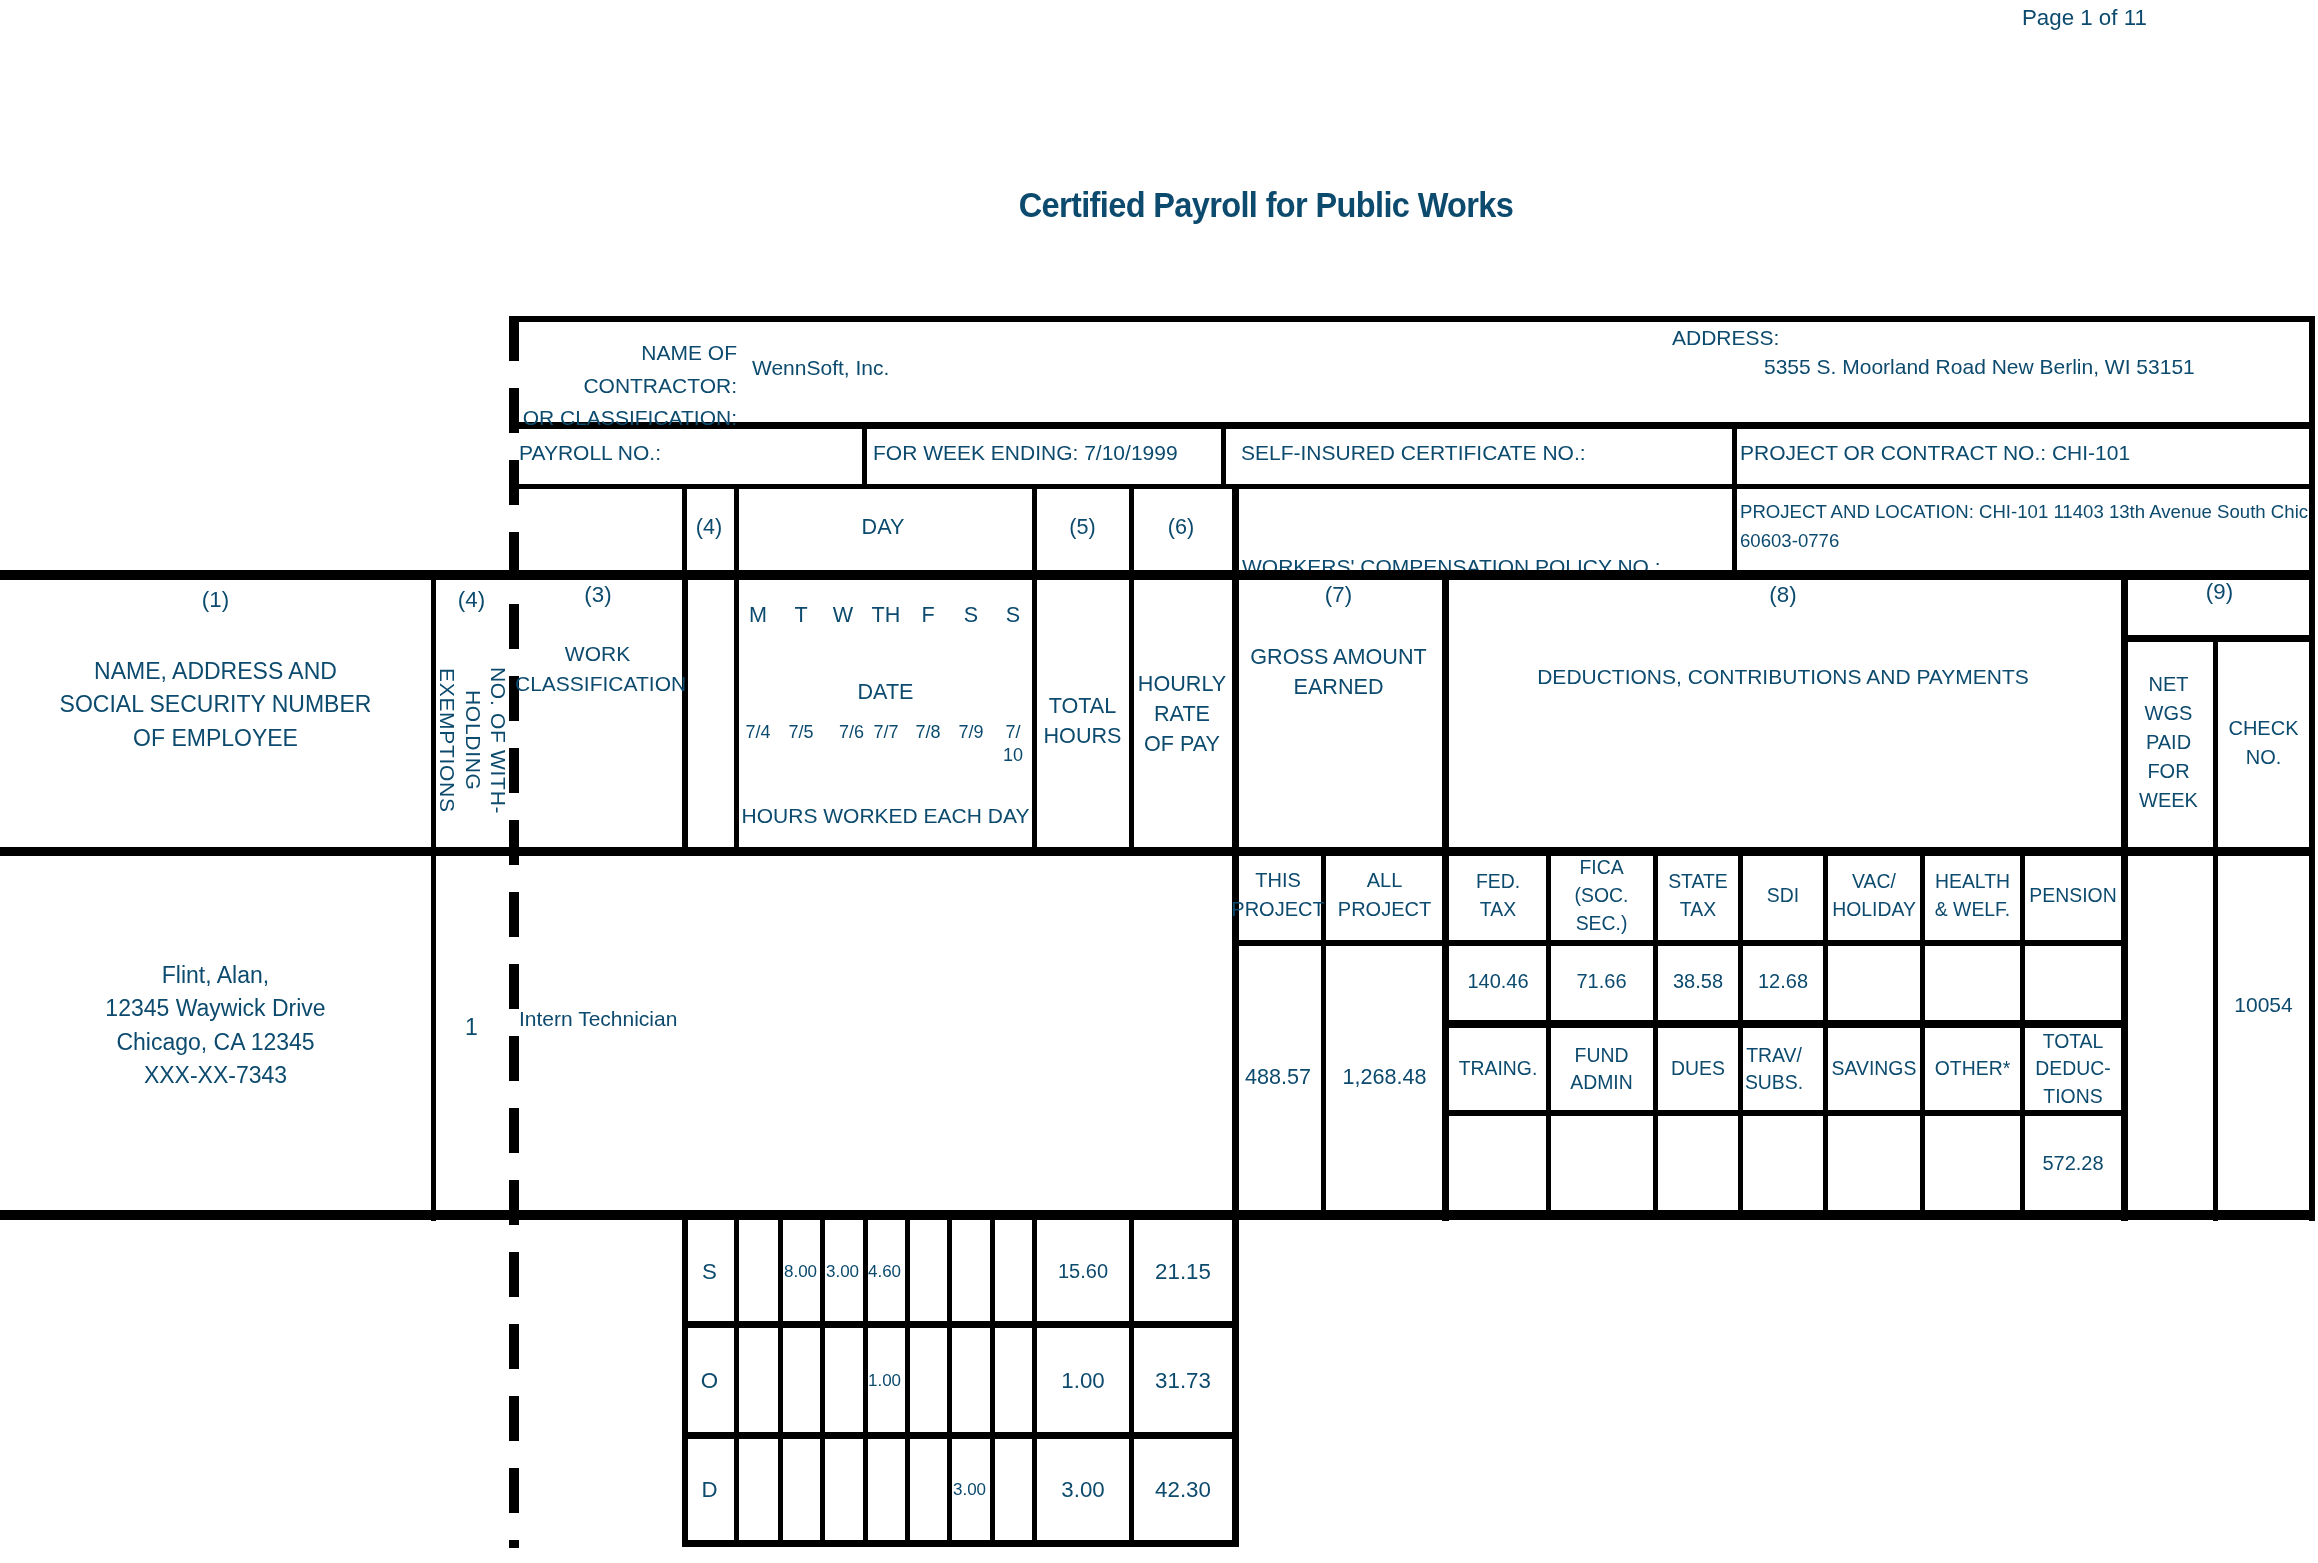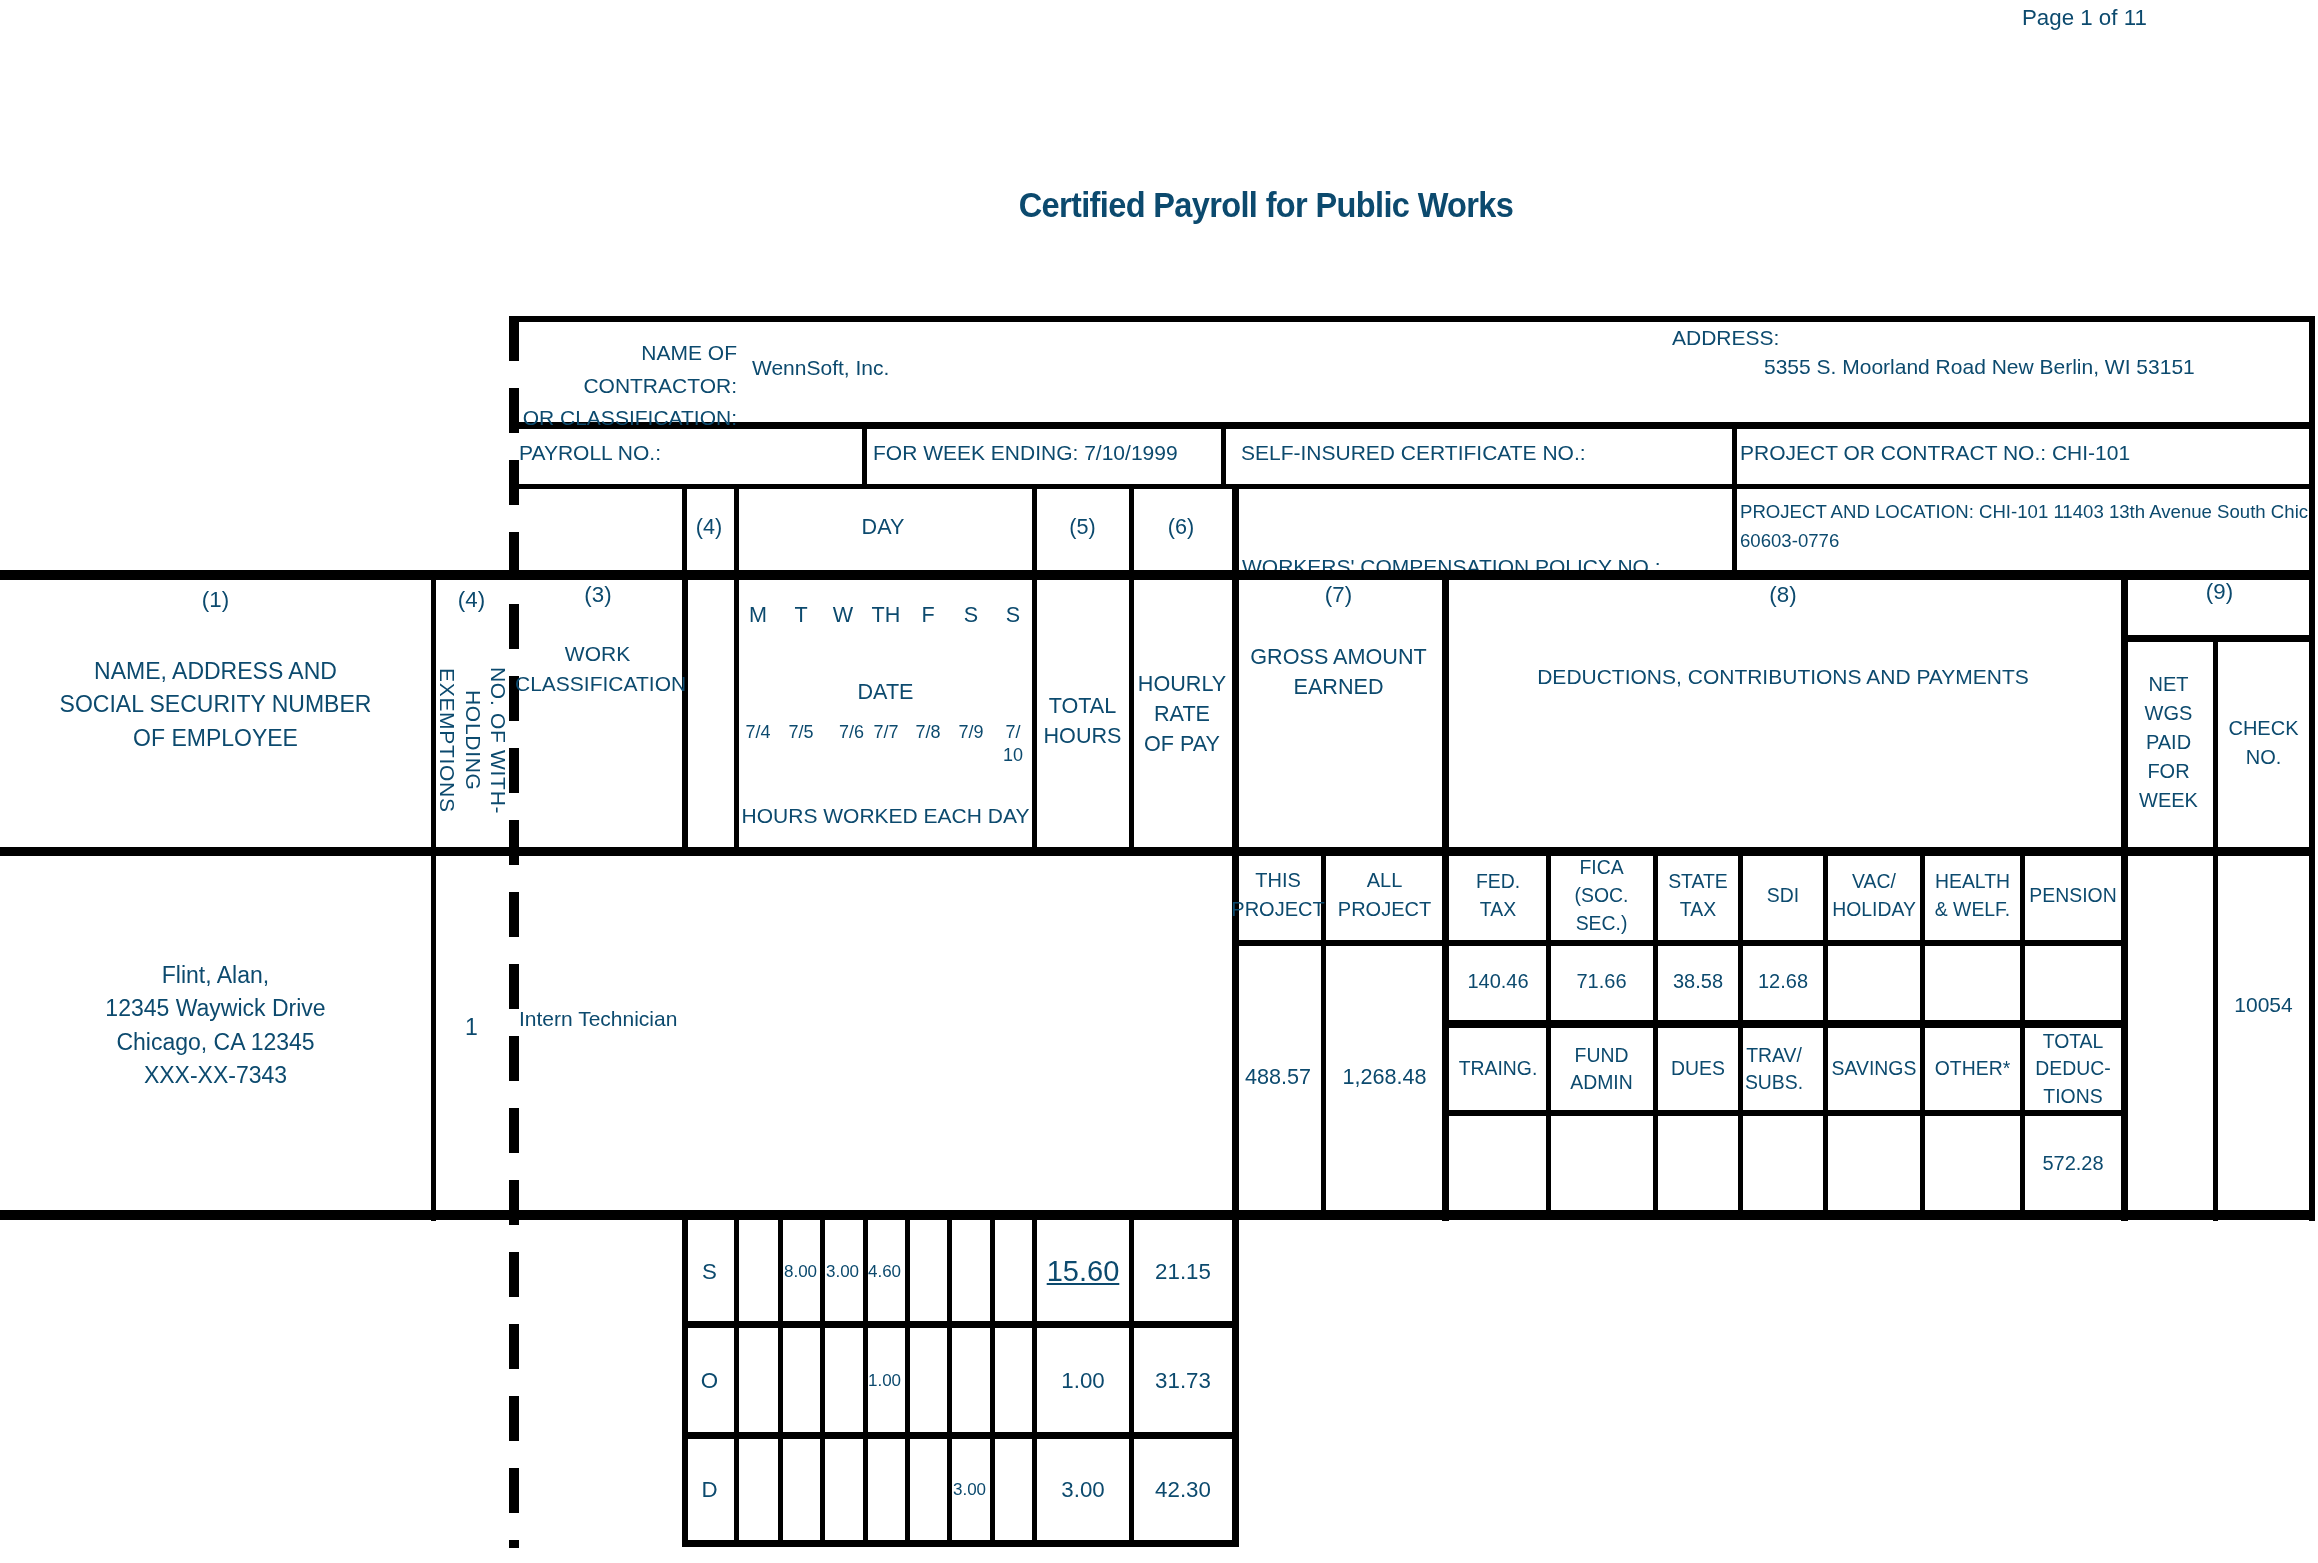--- a/index.html
+++ b/index.html
@@ -219,21 +219,21 @@
   <div class="vl" style="left:1232px;top:1210px;width:6.7px;height:337px;"></div>
 
   <div class="flex" style="left:685px;top:1221px;width:49px;height:101px;font-size:22.3px;">S</div>
   <div class="flex" style="left:737px;top:1221px;width:40px;height:101px;font-size:17px;"></div>
   <div class="flex" style="left:781px;top:1221px;width:39px;height:101px;font-size:17px;">8.00</div>
   <div class="flex" style="left:823px;top:1221px;width:39px;height:101px;font-size:17px;">3.00</div>
   <div class="flex" style="left:865px;top:1221px;width:39px;height:101px;font-size:17px;">4.60</div>
   <div class="flex" style="left:908px;top:1221px;width:39px;height:101px;font-size:17px;"></div>
   <div class="flex" style="left:950px;top:1221px;width:39px;height:101px;font-size:17px;"></div>
   <div class="flex" style="left:993px;top:1221px;width:39px;height:101px;font-size:17px;"></div>
-  <div class="flex" style="left:1037px;top:1221px;width:92px;height:101px;font-size:29px;text-decoration:underline;">15.60</div>
+  <div class="flex" style="left:1037px;top:1221px;width:92px;height:101px;font-size:20px;">15.60</div>
   <div class="flex" style="left:1134px;top:1221px;width:98px;height:101px;font-size:22.3px;">21.15</div>
 
   <div class="flex" style="left:685px;top:1329px;width:49px;height:103px;font-size:22.3px;">O</div>
   <div class="flex" style="left:737px;top:1329px;width:40px;height:103px;font-size:17px;"></div>
   <div class="flex" style="left:781px;top:1329px;width:39px;height:103px;font-size:17px;"></div>
   <div class="flex" style="left:823px;top:1329px;width:39px;height:103px;font-size:17px;"></div>
   <div class="flex" style="left:865px;top:1329px;width:39px;height:103px;font-size:17px;">1.00</div>
   <div class="flex" style="left:908px;top:1329px;width:39px;height:103px;font-size:17px;"></div>
   <div class="flex" style="left:950px;top:1329px;width:39px;height:103px;font-size:17px;"></div>
   <div class="flex" style="left:993px;top:1329px;width:39px;height:103px;font-size:17px;"></div>

